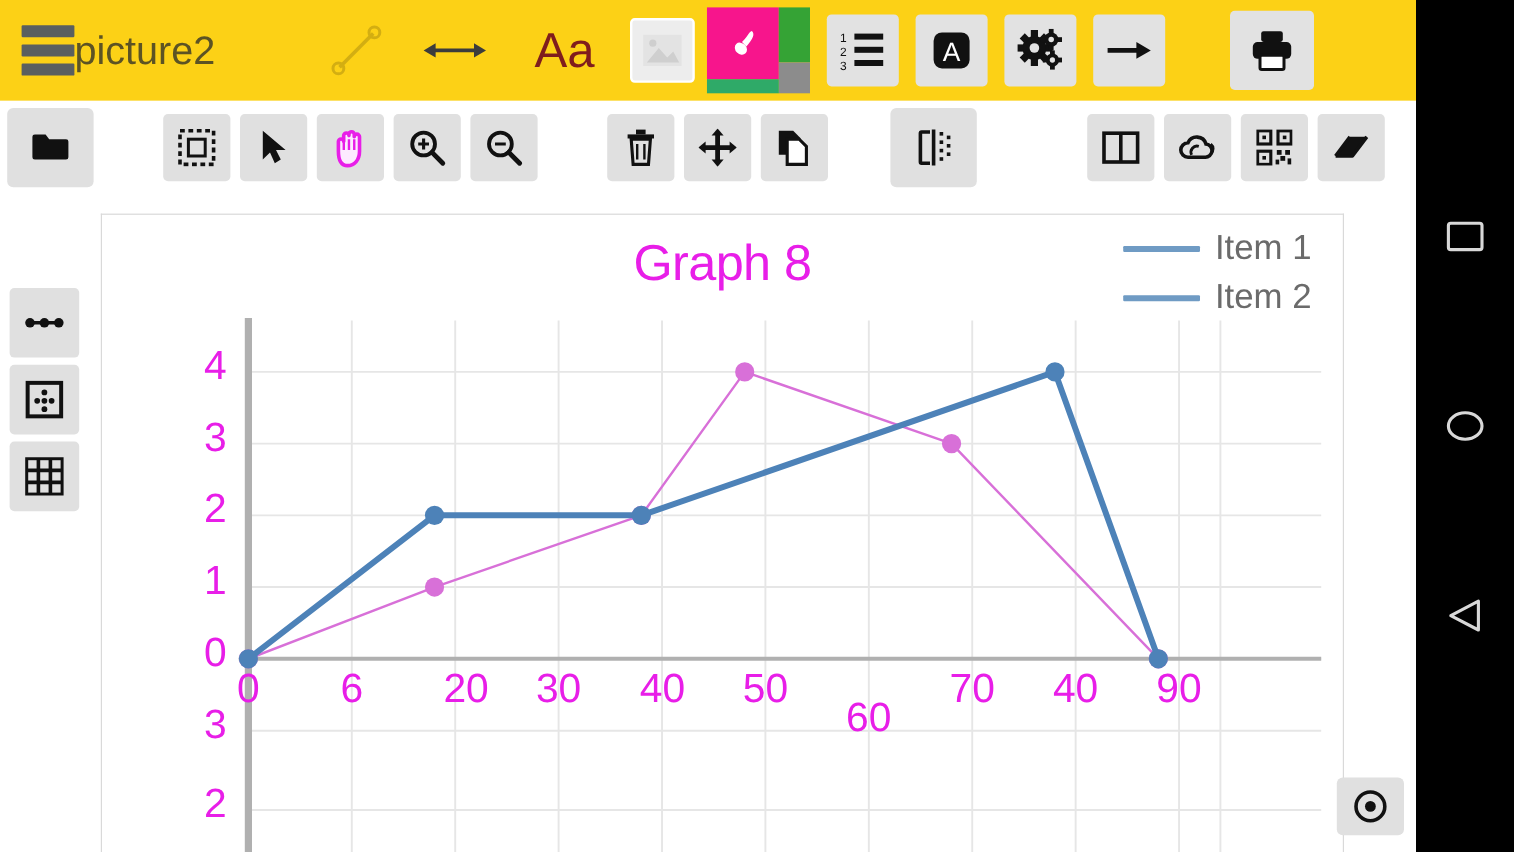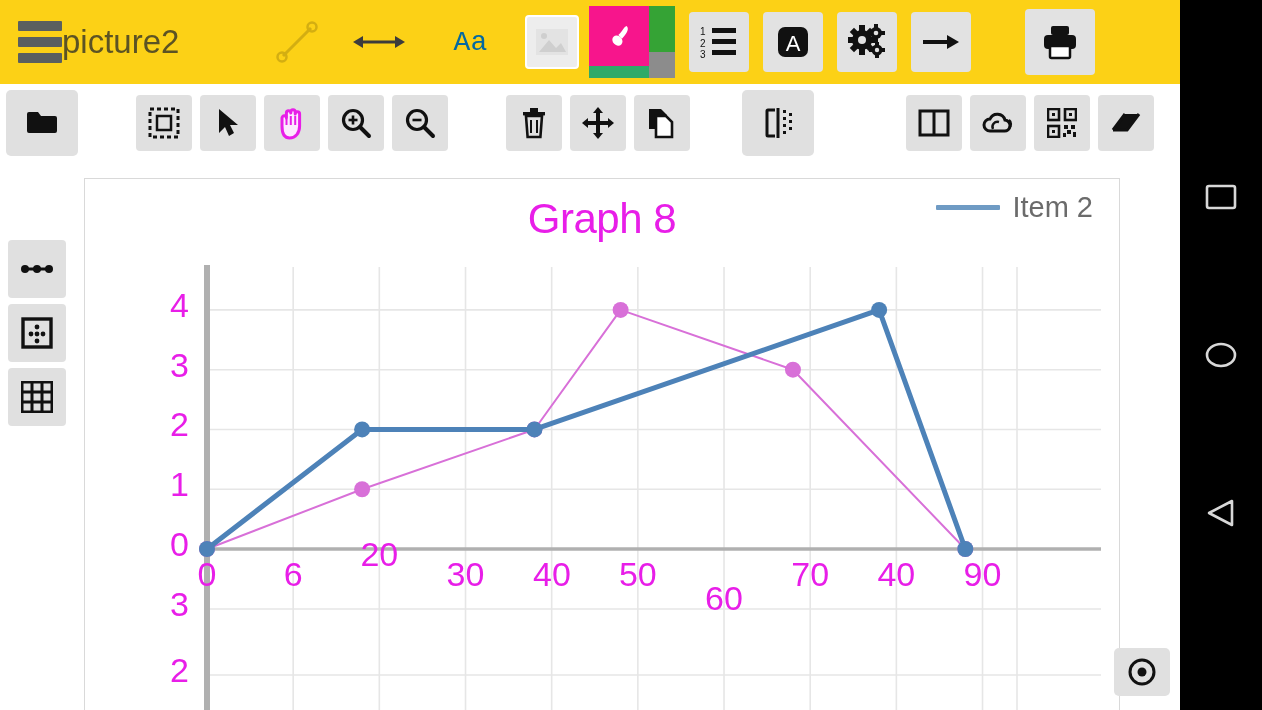--- a/index.html
+++ b/index.html
@@ -197,21 +197,21 @@
 
     <div class="tb-icon-plain" style="margin-left:22px;">
       <svg width="56" height="30" viewBox="0 0 56 30" aria-hidden="true">
         <line x1="8" y1="15" x2="48" y2="15" stroke="#3c3c3c" stroke-width="3"></line>
         <polygon points="2,15 12,9 12,21" fill="#3c3c3c"></polygon>
         <polygon points="54,15 44,9 44,21" fill="#3c3c3c"></polygon>
       </svg>
     </div>
 
     <div class="tb-icon-plain" style="margin-left:24px;width:74px;">
-      <span style="font-size:28px;color:#0369a1;font-family:Liberation Mono, monospace;">Aa</span>
+      <span style="font-size:41px;color:#7f1d1d;font-family:Liberation Sans, sans-serif;">Aa</span>
     </div>
 
     <div class="tb-btn" style="margin-left:18px;width:54px;height:54px;background:#ededed;border:2px solid #ffffff;">
       <svg width="34" height="28" viewBox="0 0 34 28" aria-hidden="true">
         <rect x="1" y="1" width="32" height="26" fill="#e3e3e3"></rect>
         <circle cx="9" cy="8" r="3" fill="#cfcfcf"></circle>
         <polygon points="4,24 14,12 21,20 26,15 31,24" fill="#cfcfcf"></polygon>
       </svg>
     </div>
 
@@ -465,20 +465,24 @@
         <line x1="1" y1="21" x2="31" y2="21" stroke="#111" stroke-width="3"></line>
       </svg>
     </div>
   </div>
 
   <div class="canvas">
 
     <div class="chart-title">Graph 8</div>
 
     <div class="legend">
+      <div class="legend-row">
+        <span class="legend-line" style="background:#6f9bc4;"></span>
+        <span class="legend-label">Item 1</span>
+      </div>
       <div class="legend-row">
         <span class="legend-line" style="background:#6f9bc4;"></span>
         <span class="legend-label">Item 2</span>
       </div>
     </div>
 
     <div class="plot-wrap">
       <svg id="plot-svg" width="1036" height="532" viewBox="0 0 1036 532" aria-hidden="true">
           <line x1="122" y1="88" x2="122" y2="532" stroke="#e6e6e6" stroke-width="1.6"></line>
           <line x1="208.17021276595744" y1="88" x2="208.17021276595744" y2="532" stroke="#e6e6e6" stroke-width="1.6"></line>
@@ -521,21 +525,21 @@
         <div class="ytick" style="left: 64px; top: 166.69px;">3</div>
         <div class="ytick" style="left: 64px; top: 226.46px;">2</div>
         <div class="ytick" style="left: 64px; top: 286.23px;">1</div>
         <div class="ytick" style="left: 64px; top: 346px;">0</div>
         <div class="ytick" style="left: 64px; top: 406px;">3</div>
         <div class="ytick" style="left: 64px; top: 472px;">2</div>
       </div>
     <div id="xtick-layer">
         <div class="xtick" style="left: 94px; top: 376px;">0</div>
         <div class="xtick" style="left: 180.17px; top: 376px;">6</div>
-        <div class="xtick" style="left: 266.34px; top: 356px;">20</div>
+        <div class="xtick" style="left: 266.34px; top: 376px; text-align: right;">20</div>
         <div class="xtick" style="left: 352.511px; top: 376px;">30</div>
         <div class="xtick" style="left: 439px; top: 376px;">40</div>
         <div class="xtick" style="left: 524.851px; top: 376px;">50</div>
         <div class="xtick" style="left: 611.021px; top: 400px;">60</div>
         <div class="xtick" style="left: 697.191px; top: 376px;">70</div>
         <div class="xtick" style="left: 783.362px; top: 376px;">40</div>
         <div class="xtick" style="left: 869.532px; top: 376px;">90</div>
       </div>
   </div>
 

